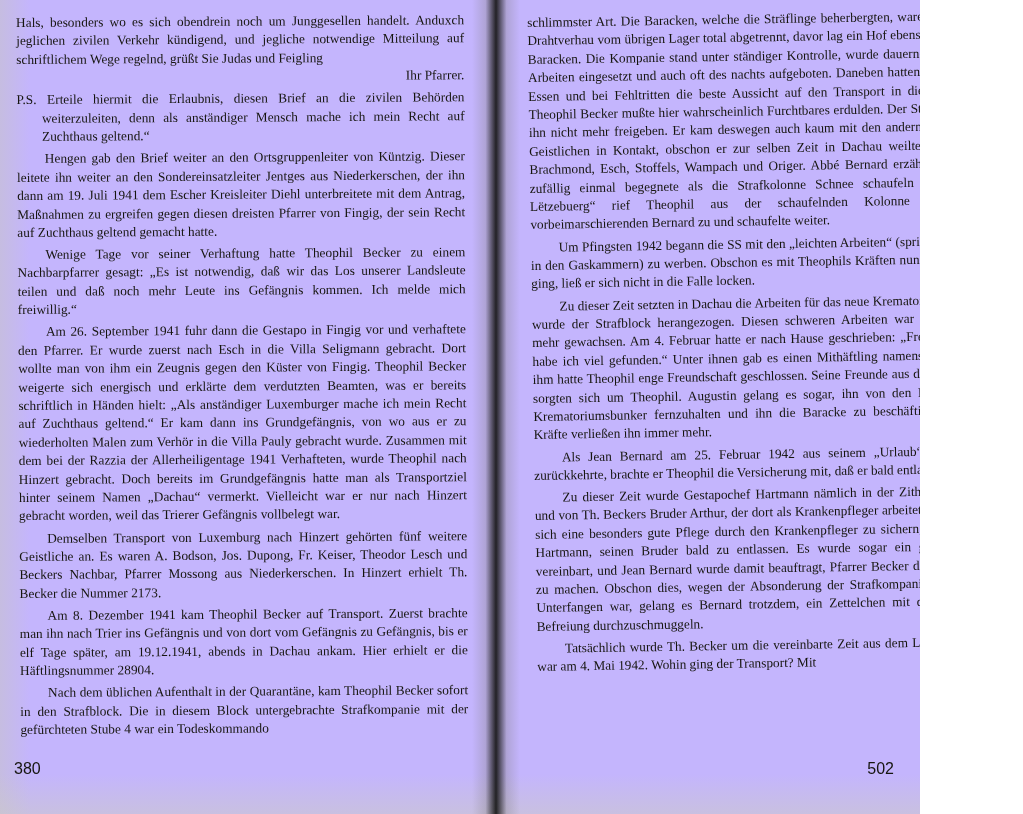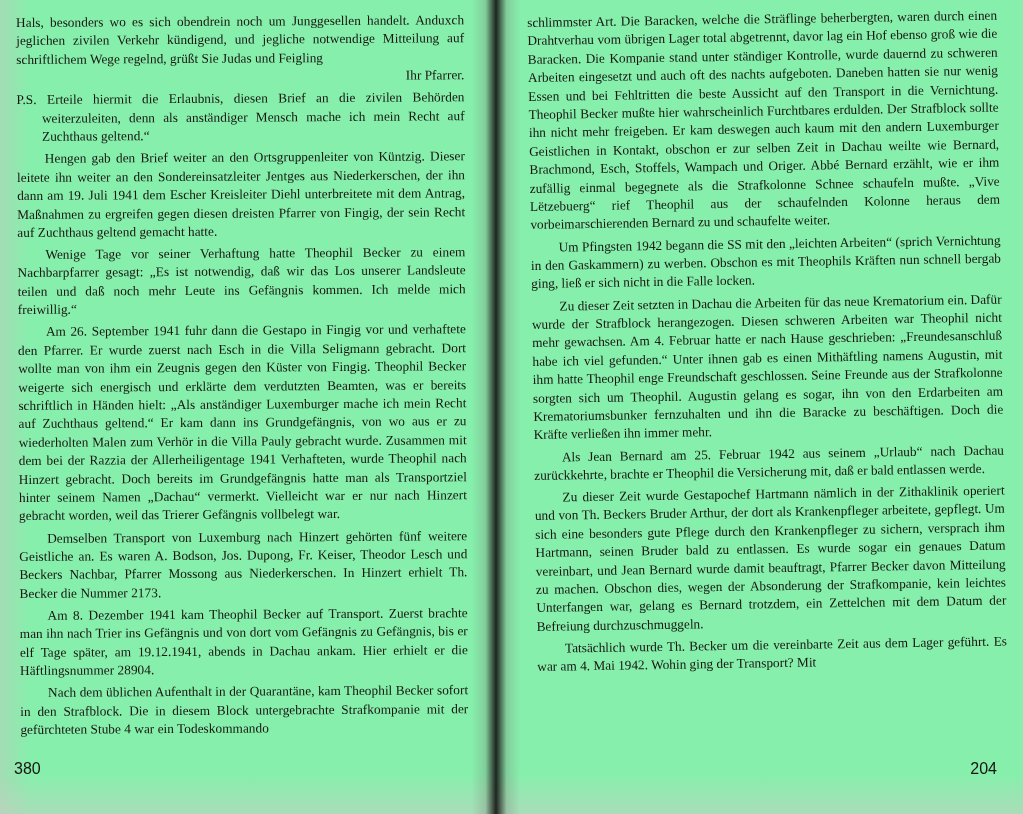--- a/index.html
+++ b/index.html
@@ -2,23 +2,23 @@
 <html><head>
 <meta charset="utf-8">
 <style>
   html, body {
     margin: 0;
     padding: 0;
     background: #ffffff;
   }
   .page {
     position: relative;
-    width: 1023px;
+    width: 920px;
     height: 814px;
-    background: #86efac;
+    background: #c4b5fd;
     overflow: hidden;
     font-family: "Liberation Serif", serif;
   }
   
   .scan-shade-left {
     position: absolute;
     left: 0; top: 0;
     width: 30px; height: 814px;
     background: linear-gradient(to right, rgba(200,198,190,0.45), rgba(255,255,255,0));
     pointer-events: none;
@@ -138,15 +138,15 @@
     <p class="para indent">Zu dieser Zeit setzten in Dachau die Arbeiten für das neue Krematorium ein. Dafür wurde der Strafblock herangezogen. Diesen schweren Arbeiten war Theophil nicht mehr gewachsen. Am 4. Februar hatte er nach Hause geschrieben: „Freundesanschluß habe ich viel gefunden.“ Unter ihnen gab es einen Mithäftling namens Augustin, mit ihm hatte Theophil enge Freundschaft geschlossen. Seine Freunde aus der Strafkolonne sorgten sich um Theophil. Augustin gelang es sogar, ihn von den Erdarbeiten am Krematoriumsbunker fernzuhalten und ihn die Baracke zu beschäftigen. Doch die Kräfte verließen ihn immer mehr.</p>
     <div class="gap-sm"></div>
     <p class="para indent">Als Jean Bernard am 25. Februar 1942 aus seinem „Urlaub“ nach Dachau zurückkehrte, brachte er Theophil die Versicherung mit, daß er bald entlassen werde.</p>
     <div class="gap-sm"></div>
     <p class="para indent">Zu dieser Zeit wurde Gestapochef Hartmann nämlich in der Zithaklinik operiert und von Th. Beckers Bruder Arthur, der dort als Krankenpfleger arbeitete, gepflegt. Um sich eine besonders gute Pflege durch den Krankenpfleger zu sichern, versprach ihm Hartmann, seinen Bruder bald zu entlassen. Es wurde sogar ein genaues Datum vereinbart, und Jean Bernard wurde damit beauftragt, Pfarrer Becker davon Mitteilung zu machen. Obschon dies, wegen der Absonderung der Strafkompanie, kein leichtes Unterfangen war, gelang es Bernard trotzdem, ein Zettelchen mit dem Datum der Befreiung durchzuschmuggeln.</p>
     <div class="gap-sm"></div>
     <p class="para indent">Tatsächlich wurde Th. Becker um die vereinbarte Zeit aus dem Lager geführt. Es war am 4. Mai 1942. Wohin ging der Transport? Mit</p>
   </div>
 
   <div class="folio folio-left">380</div>
-  <div class="folio folio-right">204</div>
+  <div class="folio folio-right">502</div>
 
 </div>
 
 </body></html>

